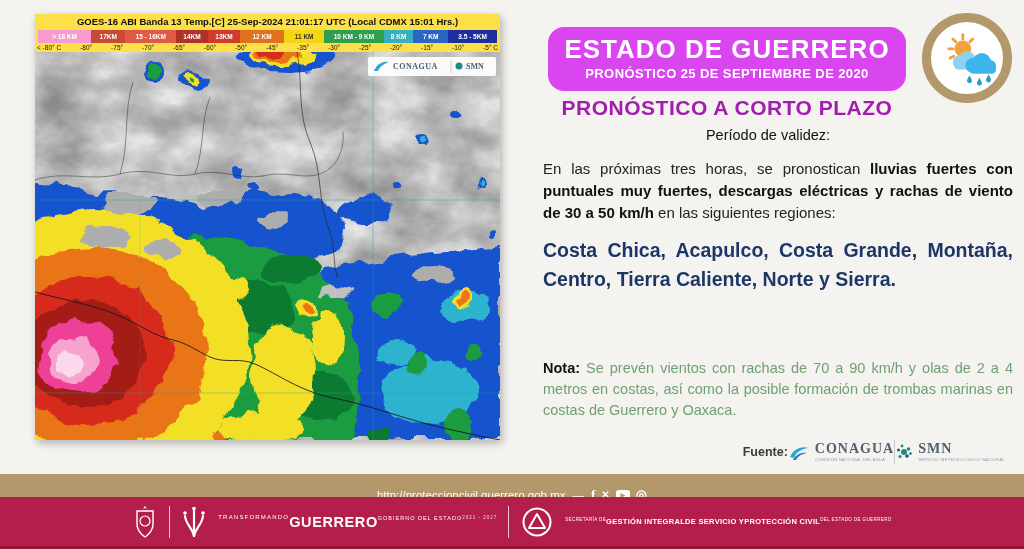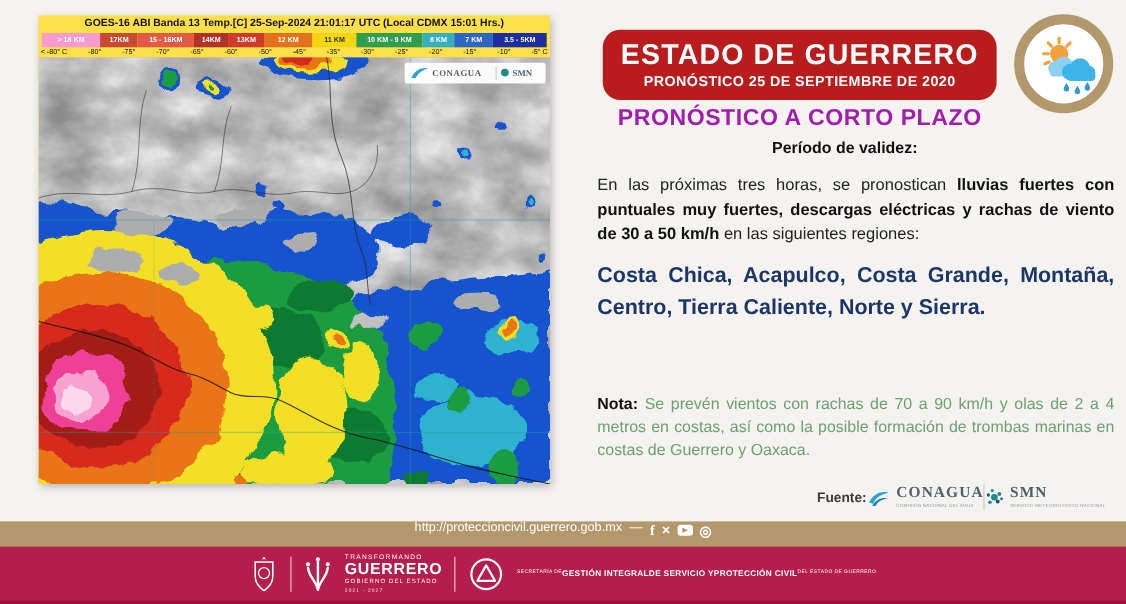--- a/index.html
+++ b/index.html
@@ -13,62 +13,62 @@
   .seg{position:relative;height:13px;overflow:hidden;display:flex;align-items:center;justify-content:center;}
   .seg span{font-size:6.5px;font-weight:bold;color:#fff;white-space:nowrap;}
   .seg.dark span{color:#333;}
   .temp-row{display:flex;justify-content:space-between;height:9px;margin:0 2px;align-items:center;}
   .temp-row span{font-size:6.5px;color:#111;white-space:nowrap;}
   .map-body{height:388px;overflow:hidden;}
   .map-body svg{display:block;}
 
   
   .panel{position:absolute;left:543px;top:0;width:470px;height:474px;}
-  .hdr-box{position:absolute;left:5px;top:27px;width:358px;height:64px;background:#b91c1c;border-radius:16px;
+  .hdr-box{position:absolute;left:5px;top:27px;width:358px;height:64px;background:#d946ef;border-radius:16px;
     text-align:center;padding-top:9px;box-sizing:border-box;}
   .hdr-title{font-size:26px;font-weight:bold;color:#fff;letter-spacing:1px;line-height:26px;}
   .hdr-sub{font-size:13px;font-weight:bold;color:#fff;letter-spacing:.4px;margin-top:4px;}
   .badge{position:absolute;left:379px;top:13px;width:72px;height:72px;background:#fff;border:9px solid #b3986c;
     border-radius:50%;display:flex;align-items:center;justify-content:center;}
   .sec-title{position:absolute;left:0;top:96px;width:368px;text-align:center;font-size:21px;font-weight:bold;
     color:#a21caf;letter-spacing:.5px;}
-  .validity{position:absolute;left:0;top:127px;width:450px;text-align:center;font-size:14.5px;font-weight:bold;
+  .validity{position:absolute;left:0;top:127px;width:450px;text-align:center;font-size:14.5px;font-weight:normal;
     color:#111;line-height:17px;}
   .forecast{position:absolute;left:0;top:158px;width:470px;margin:0;font-size:15px;color:#222;line-height:22px;
     text-align:justify;}
   .forecast b{color:#111;}
   .regions{position:absolute;left:0;top:236px;width:470px;margin:0;font-size:19.5px;font-weight:bold;color:#1c3667;
     line-height:29px;text-align:justify;}
   .note{position:absolute;left:0;top:358px;width:470px;margin:0;font-size:14.5px;line-height:21px;text-align:justify;}
   .note .note-label{color:#111;}
   .note .note-text{color:#6fa071;}
   .fuente{position:absolute;right:8px;top:440px;display:flex;align-items:center;}
   .fuente-label{font-size:12.5px;font-weight:bold;color:#3a3a3a;}
   .logo-wrap{display:flex;align-items:center;gap:5px;}
   .cn-text{display:flex;flex-direction:column;line-height:1;}
   .cn-word{font-family:"Liberation Serif",serif;font-weight:bold;font-size:14px;color:#50616e;letter-spacing:1px;}
   .cn-sub{font-size:4px;color:#8a9aa6;letter-spacing:.3px;margin-top:2px;white-space:nowrap;}
   .v-div{width:1px;height:24px;background:#c9c9c9;}
 
   
   .bar-tan{position:absolute;left:0;top:474px;width:1024px;height:41px;background:#b3986c;display:flex;
-    align-items:flex-start;justify-content:center;gap:7px;color:#fff;}
+    align-items:center;justify-content:center;gap:7px;color:#fff;}
   .bar-tan .url{font-size:11.5px;color:#fff;}
   .bar-tan .dash{font-size:11.5px;}
   #social{display:flex;align-items:center;gap:6px;}
   .ic{display:inline-flex;align-items:center;justify-content:center;color:#fff;font-weight:bold;}
   .ic-facebook{font-family:"Liberation Serif",serif;font-size:13px;}
   .ic-x{font-size:10px;}
   .ic-youtube{background:#fff;color:#b3986c;width:14px;height:10px;border-radius:3px;font-size:6px;}
   .ic-instagram{font-size:13px;}
   .bar-crimson{position:absolute;left:0;top:497px;width:1024px;height:52px;background:#b41e4c;display:flex;
     align-items:center;justify-content:center;border-bottom:3px solid #9a1038;box-sizing:border-box;}
   .gov-group{display:flex;align-items:center;gap:11px;color:#fff;}
   .fdiv{width:1px;height:32px;background:rgba(255,255,255,.75);}
-  .gov-text{display:flex;flex-direction:column;line-height:1;}
+  .gov-text{display:flex;line-height:1;}
   .gov-l1{font-size:6px;letter-spacing:1.2px;}
   .gov-l2{font-size:14.5px;font-weight:bold;letter-spacing:.6px;margin-top:1px;}
   .gov-l3{font-size:5.5px;letter-spacing:1px;margin-top:2px;}
   .gov-l4{font-size:4.5px;letter-spacing:1px;margin-top:2px;opacity:.85;}
   .sec-text{display:flex;flex-direction:row;line-height:1;}
   .sl-sm{font-size:4.5px;letter-spacing:.4px;margin:1px 0;}
   .sl-lg{font-size:7.5px;font-weight:bold;letter-spacing:.3px;margin:.5px 0;}
 </style>
 </head>
 <body>

